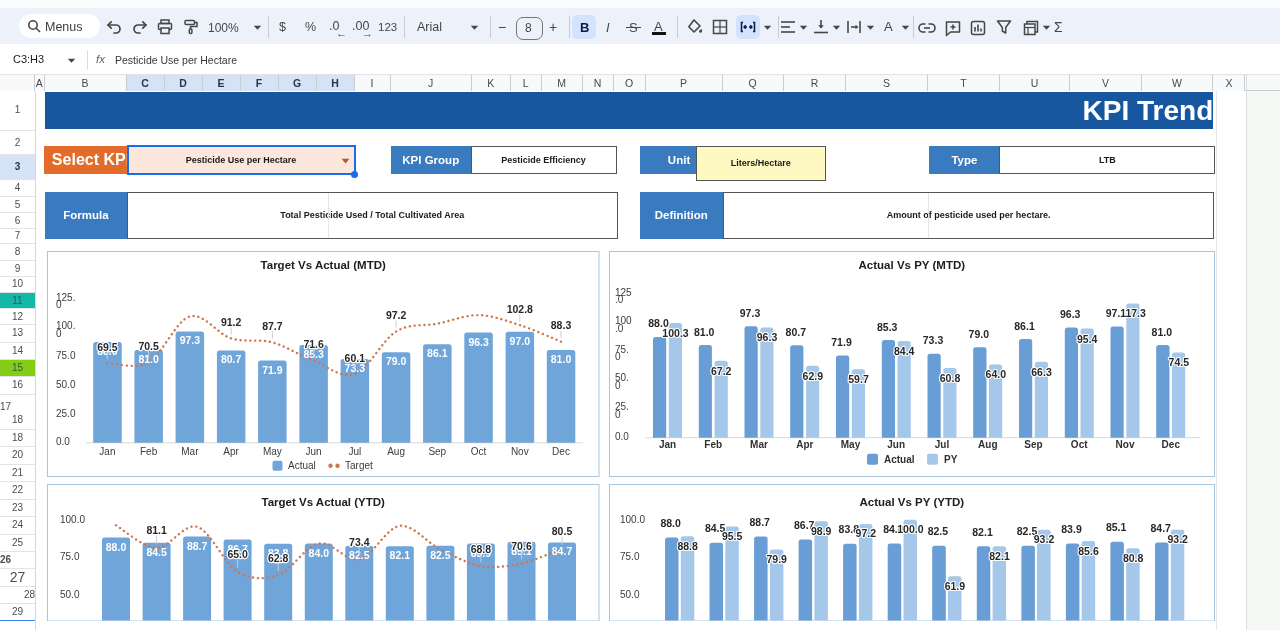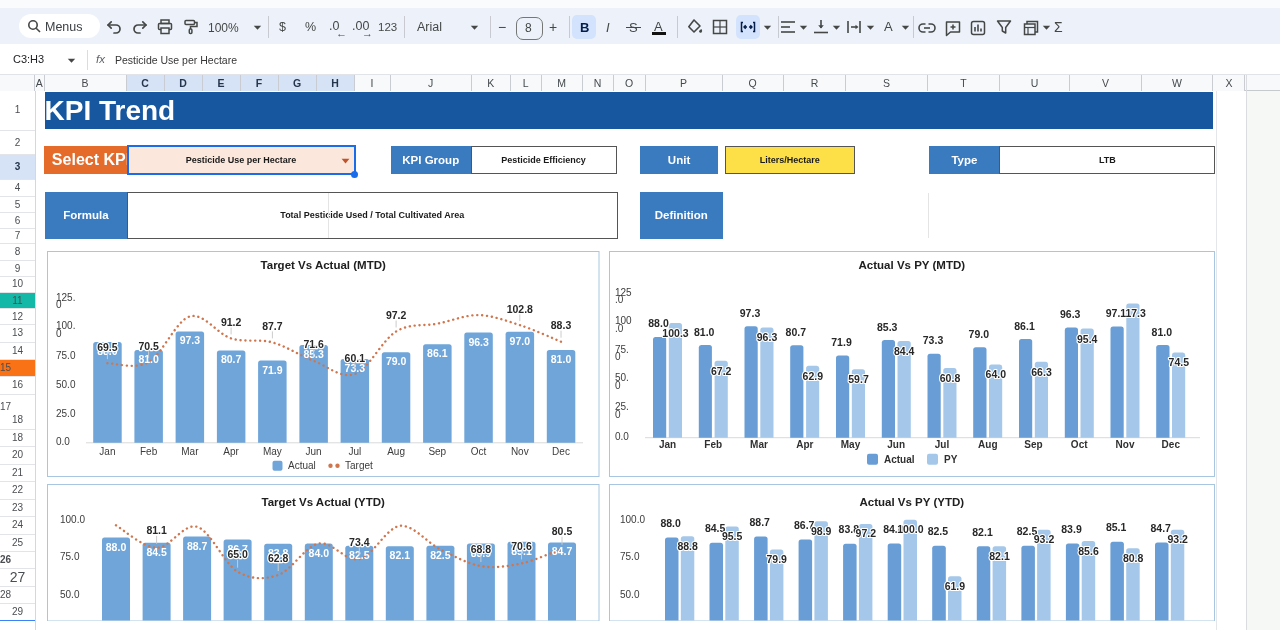--- a/index.html
+++ b/index.html
@@ -197,52 +197,53 @@
     <div class="abs" style="left:0;top:196.7px;width:35px;height:16.0px;background:#ffffff;border-bottom:1px solid #e2e4e7;box-sizing:border-box;text-align:center;font-size:10px;line-height:15.0px;color:#4a4d51;font-weight:normal">5</div>
     <div class="abs" style="left:0;top:212.7px;width:35px;height:16.0px;background:#ffffff;border-bottom:1px solid #e2e4e7;box-sizing:border-box;text-align:center;font-size:10px;line-height:15.0px;color:#4a4d51;font-weight:normal">6</div>
     <div class="abs" style="left:0;top:228.7px;width:35px;height:15.6px;background:#ffffff;border-bottom:1px solid #e2e4e7;box-sizing:border-box;text-align:center;font-size:10px;line-height:14.6px;color:#4a4d51;font-weight:normal">7</div>
     <div class="abs" style="left:0;top:244.3px;width:35px;height:17.1px;background:#ffffff;border-bottom:1px solid #e2e4e7;box-sizing:border-box;text-align:center;font-size:10px;line-height:16.1px;color:#4a4d51;font-weight:normal">8</div>
     <div class="abs" style="left:0;top:261.4px;width:35px;height:16.0px;background:#ffffff;border-bottom:1px solid #e2e4e7;box-sizing:border-box;text-align:center;font-size:10px;line-height:15.0px;color:#4a4d51;font-weight:normal">9</div>
     <div class="abs" style="left:0;top:277.4px;width:35px;height:15.6px;background:#ffffff;border-bottom:1px solid #e2e4e7;box-sizing:border-box;text-align:center;font-size:10px;line-height:14.6px;color:#4a4d51;font-weight:normal">10</div>
     <div class="abs" style="left:0;top:293.0px;width:35px;height:16.0px;background:#14b8a6;border-bottom:1px solid #e2e4e7;box-sizing:border-box;text-align:center;font-size:10px;line-height:15.0px;color:#4a4d51;font-weight:normal">11</div>
     <div class="abs" style="left:0;top:309.0px;width:35px;height:16.0px;background:#ffffff;border-bottom:1px solid #e2e4e7;box-sizing:border-box;text-align:center;font-size:10px;line-height:15.0px;color:#4a4d51;font-weight:normal">12</div>
     <div class="abs" style="left:0;top:325.0px;width:35px;height:17.5px;background:#ffffff;border-bottom:1px solid #e2e4e7;box-sizing:border-box;text-align:center;font-size:10px;line-height:16.5px;color:#4a4d51;font-weight:normal">13</div>
     <div class="abs" style="left:0;top:342.5px;width:35px;height:17.5px;background:#ffffff;border-bottom:1px solid #e2e4e7;box-sizing:border-box;text-align:center;font-size:10px;line-height:16.5px;color:#4a4d51;font-weight:normal">14</div>
-    <div class="abs" style="left:0;top:360.0px;width:35px;height:17.4px;background:#f97316;border-bottom:1px solid #e2e4e7;box-sizing:border-box;font-size:10px;line-height:16.4px;color:#4a4d51;font-weight:normal">15</div>
+    <div class="abs" style="left:0;top:360.0px;width:35px;height:17.4px;background:#84cc16;border-bottom:1px solid #e2e4e7;box-sizing:border-box;text-align:center;font-size:10px;line-height:16.4px;color:#4a4d51;font-weight:normal">15</div>
     <div class="abs" style="left:0;top:377.4px;width:35px;height:17.5px;background:#ffffff;border-bottom:1px solid #e2e4e7;box-sizing:border-box;text-align:center;font-size:10px;line-height:16.5px;color:#4a4d51;font-weight:normal">16</div>
     <div class="abs" style="left:0;top:399px;width:35px;height:17.4px;background:#ffffff;border-bottom:1px solid #e2e4e7;box-sizing:border-box;font-size:10px;line-height:16.4px;color:#4a4d51;font-weight:normal">17</div>
     <div class="abs" style="left:0;top:412.3px;width:35px;height:17.5px;background:#ffffff;border-bottom:1px solid #e2e4e7;box-sizing:border-box;text-align:center;font-size:10px;line-height:16.5px;color:#4a4d51;font-weight:normal">18</div>
     <div class="abs" style="left:0;top:429.8px;width:35px;height:17.4px;background:#ffffff;border-bottom:1px solid #e2e4e7;box-sizing:border-box;text-align:center;font-size:10px;line-height:16.4px;color:#4a4d51;font-weight:normal">18</div>
     <div class="abs" style="left:0;top:447.2px;width:35px;height:17.5px;background:#ffffff;border-bottom:1px solid #e2e4e7;box-sizing:border-box;text-align:center;font-size:10px;line-height:16.5px;color:#4a4d51;font-weight:normal">20</div>
     <div class="abs" style="left:0;top:464.7px;width:35px;height:17.4px;background:#ffffff;border-bottom:1px solid #e2e4e7;box-sizing:border-box;text-align:center;font-size:10px;line-height:16.4px;color:#4a4d51;font-weight:normal">21</div>
     <div class="abs" style="left:0;top:482.1px;width:35px;height:17.5px;background:#ffffff;border-bottom:1px solid #e2e4e7;box-sizing:border-box;text-align:center;font-size:10px;line-height:16.5px;color:#4a4d51;font-weight:normal">22</div>
     <div class="abs" style="left:0;top:499.6px;width:35px;height:17.4px;background:#ffffff;border-bottom:1px solid #e2e4e7;box-sizing:border-box;text-align:center;font-size:10px;line-height:16.4px;color:#4a4d51;font-weight:normal">23</div>
     <div class="abs" style="left:0;top:517.0px;width:35px;height:17.5px;background:#ffffff;border-bottom:1px solid #e2e4e7;box-sizing:border-box;text-align:center;font-size:10px;line-height:16.5px;color:#4a4d51;font-weight:normal">24</div>
     <div class="abs" style="left:0;top:534.5px;width:35px;height:17.4px;background:#ffffff;border-bottom:1px solid #e2e4e7;box-sizing:border-box;text-align:center;font-size:10px;line-height:16.4px;color:#4a4d51;font-weight:normal">25</div>
     <div class="abs" style="left:0;top:551.9px;width:35px;height:17.5px;background:#ffffff;border-bottom:1px solid #e2e4e7;box-sizing:border-box;font-size:10px;line-height:16.5px;color:#4a4d51;font-weight:bold">26</div>
     <div class="abs" style="left:0;top:569.4px;width:35px;height:17.3px;background:#ffffff;border-bottom:1px solid #e2e4e7;box-sizing:border-box;text-align:center;font-size:14px;line-height:16.3px;color:#4a4d51;font-weight:normal">27</div>
-    <div class="abs" style="left:0;top:586.7px;width:35px;height:17.2px;background:#ffffff;border-bottom:1px solid #e2e4e7;box-sizing:border-box;text-align:left;font-size:10px;line-height:16.2px;color:#4a4d51;font-weight:normal">28</div>
+    <div class="abs" style="left:0;top:586.7px;width:35px;height:17.2px;background:#ffffff;border-bottom:1px solid #e2e4e7;box-sizing:border-box;text-align:right;font-size:10px;line-height:16.2px;color:#4a4d51;font-weight:normal">28</div>
     <div class="abs" style="left:0;top:603.9px;width:35px;height:17.2px;background:#ffffff;border-bottom:1px solid #3b82f6;box-sizing:border-box;text-align:center;font-size:10px;line-height:16.2px;color:#4a4d51;font-weight:normal">29</div>
-<div class="abs" style="left:44.5px;top:92px;width:1168.8px;height:36.5px;background:#16579F;color:#fff;text-align:left;font-weight:bold;font-size:28px;line-height:37.5px;letter-spacing:0px">KPI Trend</div>
+<div class="abs" style="left:44.5px;top:92px;width:1168.8px;height:36.5px;background:#16579F;color:#fff;text-align:right;font-weight:bold;font-size:28px;line-height:37.5px;letter-spacing:0px">KPI Trend</div>
     <div class="abs ctr" style="left:44px;top:145.5px;width:94px;height:28.5px;background:#E56B2B;color:#fff;font-weight:bold;font-size:16px">Select KPI</div>
     <div class="abs ctr" style="left:126.5px;top:145px;width:229px;height:29.5px;background:#FBE7DB;border:2px solid #1B6CE8;box-sizing:border-box;font-weight:bold;font-size:9px;color:#1a1a1a">Pesticide Use per Hectare</div>
     <svg class="abs" style="left:341px;top:158px" width="9" height="6" viewBox="0 0 9 6">
       <path d="M0.6 0.8 L4.5 5.4 L8.4 0.8 Z" fill="#C0532A"></path>
     </svg>
     <div class="abs" style="left:351px;top:171px;width:7px;height:7px;background:#1B6CE8;border-radius:50%"></div>
     <div class="abs ctr" style="left:391px;top:145.5px;width:79.5px;height:28.5px;background:#3A7ABF;color:#fff;font-weight:bold;font-size:11.5px">KPI Group</div>
     <div class="abs ctr" style="left:470.5px;top:145.5px;width:146px;height:28.5px;background:#fff;border:1px solid #555;box-sizing:border-box;font-weight:bold;font-size:9px;color:#1a1a1a">Pesticide Efficiency</div>
     <div class="abs ctr" style="left:639.8px;top:145.5px;width:78.5px;height:28.5px;background:#3A7ABF;color:#fff;font-weight:bold;font-size:11.5px">Unit</div>
-    <div class="abs ctr" style="left:725px;top:145.5px;width:129.5px;height:28px;background:#fde047;border:1px solid #555;box-sizing:border-box;font-weight:bold;font-size:9px;color:#1a1a1a">Liters/Hectare</div>
+    <div class="abs ctr" style="left:696px;top:145.5px;width:129.5px;height:35px;background:#fef9c3;border:1px solid #555;box-sizing:border-box;font-weight:bold;font-size:9px;color:#1a1a1a">Liters/Hectare</div>
     <div class="abs ctr" style="left:929.4px;top:145.5px;width:70px;height:28.5px;background:#3A7ABF;color:#fff;font-weight:bold;font-size:11.5px">Type</div>
     <div class="abs ctr" style="left:999.4px;top:145.5px;width:216px;height:28.5px;background:#fff;border:1px solid #555;box-sizing:border-box;font-weight:bold;font-size:9px;color:#1a1a1a">LTB</div>
     <div class="abs ctr" style="left:45px;top:191.5px;width:82px;height:47px;background:#3A7ABF;color:#fff;font-weight:bold;font-size:11.5px">Formula</div>
     <div class="abs ctr" style="left:127px;top:191.5px;width:490.5px;height:47px;background:#fff;border:1px solid #555;box-sizing:border-box;font-weight:bold;font-size:9px;color:#1a1a1a">Total Pesticide Used / Total Cultivated Area</div>
     <div class="abs" style="left:327.5px;top:192.5px;width:1px;height:45px;background:#e4e4e4"></div>
     <div class="abs ctr" style="left:639.8px;top:191.5px;width:83px;height:47px;background:#3A7ABF;color:#fff;font-weight:bold;font-size:11.5px">Definition</div>
+    <div class="abs ctr" style="left:722.8px;top:191.5px;width:491.7px;height:47px;background:#fff;border:1px solid #555;box-sizing:border-box;font-weight:bold;font-size:9px;color:#1a1a1a">Amount of pesticide used per hectare.</div>
     <div class="abs" style="left:927.5px;top:192.5px;width:1px;height:45px;background:#e4e4e4"></div>
 <svg class="abs" style="left:47.0px;top:251.0px" width="552.5" height="226.0" viewBox="0 0 552.5 226.0" font-family="Liberation Sans, sans-serif">
       <rect x="0.5" y="0.5" width="551.5" height="225.0" fill="#fff" stroke="#A8C6E0" stroke-width="1"></rect>
       <text x="276.2" y="18.0" font-size="11.5" fill="#202020" text-anchor="middle" font-weight="bold">Target Vs Actual (MTD)</text>
       <text x="9.0" y="49.7" font-size="10" fill="#3c3c3c" text-anchor="start">125.</text>
       <text x="9.0" y="57.2" font-size="10" fill="#3c3c3c" text-anchor="start">0</text>
       <text x="9.0" y="78.3" font-size="10" fill="#3c3c3c" text-anchor="start">100.</text>
       <text x="9.0" y="85.8" font-size="10" fill="#3c3c3c" text-anchor="start">0</text>
       <text x="9.0" y="108.4" font-size="10" fill="#3c3c3c" text-anchor="start">75.0</text>
       <text x="9.0" y="137.1" font-size="10" fill="#3c3c3c" text-anchor="start">50.0</text>

